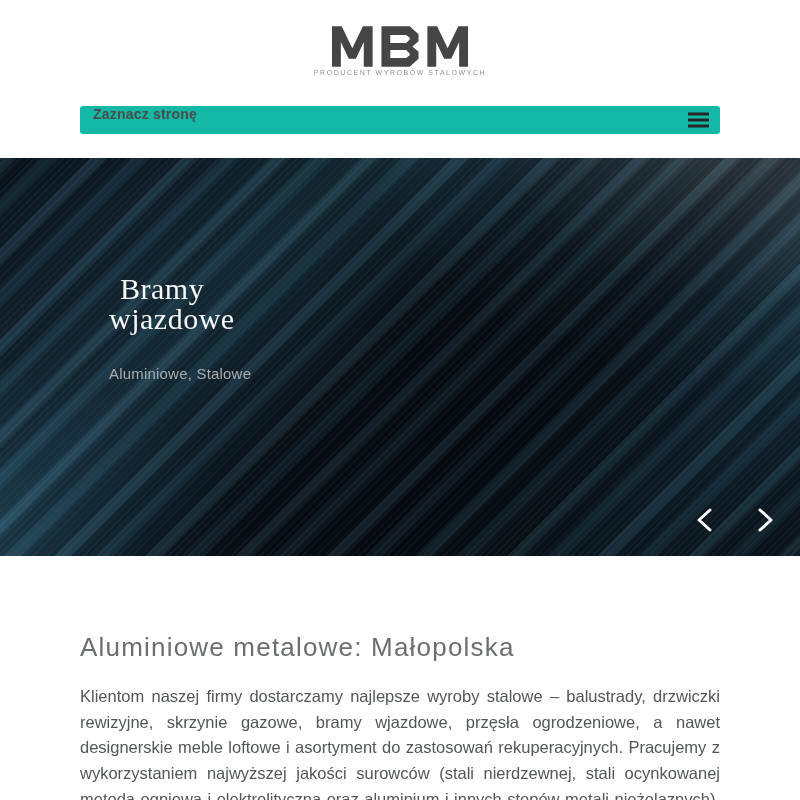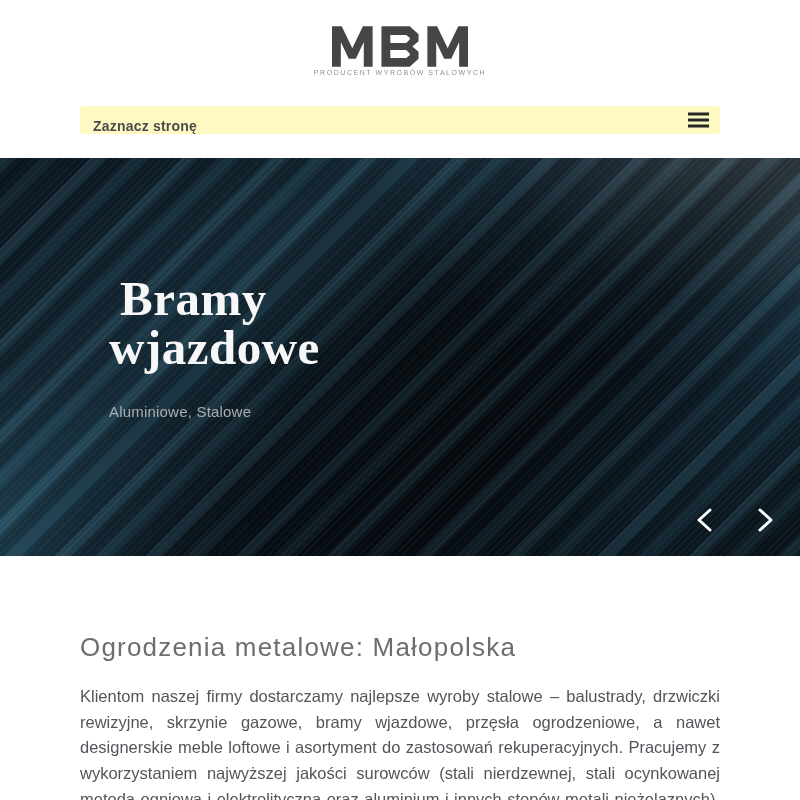--- a/index.html
+++ b/index.html
@@ -25,24 +25,24 @@
     font-weight: 400;
     white-space: nowrap;
   }
 
   
   .select-nav {
     position: relative;
     width: 640px;
     height: 28px;
     margin: 27px auto 12px auto;
-    background: #fef9c3;
+    background: #14b8a6;
     border-radius: 3px;
     display: flex;
-    align-items: flex-end;
+    align-items: flex-start;
   }
   .select-nav-label {
     padding-left: 13px;
     font-size: 14px;
     font-weight: 600;
     color: #4b4b4b;
     letter-spacing: 0.2px;
     cursor: pointer;
   }
   .hamburger {
@@ -107,22 +107,22 @@
       linear-gradient(63deg, #0c161d 0%, #081018 30%, #05090d 52%, #0a141c 72%, #16303f 100%);
   }
   .hero-caption {
     position: absolute;
     left: 109px;
     top: 116px;
     color: #ffffff;
   }
   .hero-title {
     font-family: "Liberation Serif", "DejaVu Serif", serif;
-    font-weight: 700;
-    font-size: 49px;
+    font-weight: 400;
+    font-size: 30px;
     line-height: 1.0;
     width: 210px;
     letter-spacing: 0.5px;
     text-indent: 11px;
     color: #f7f7f7;
   }
   .hero-subtitle {
     margin-top: 31px;
     font-size: 15px;
     color: #a9adb0;
@@ -200,15 +200,15 @@
     </svg>
   </div>
   <div class="hero-arrow next">
     <svg width="15" height="24" viewBox="0 0 15 24" aria-hidden="true">
       <polyline points="2,2 13,12 2,22" fill="none" stroke="#ffffff" stroke-width="3" stroke-linecap="round" stroke-linejoin="round"></polyline>
     </svg>
   </div>
 </section>
 
 <main class="content">
-  <h2 class="content-heading">Ogrodzenia metalowe: Małopolska</h2>
+  <h2 class="content-heading">Aluminiowe metalowe: Małopolska</h2>
   <p class="content-paragraph">Klientom naszej firmy dostarczamy najlepsze wyroby stalowe – balustrady, drzwiczki rewizyjne, skrzynie gazowe, bramy wjazdowe, przęsła ogrodzeniowe, a nawet designerskie meble loftowe i asortyment do zastosowań rekuperacyjnych. Pracujemy z wykorzystaniem najwyższej jakości surowców (stali nierdzewnej, stali ocynkowanej metodą ogniową i elektrolityczną oraz aluminium i innych stopów metali nieżelaznych). Dzięki doświadczeniu,</p>
 </main>
 
 </body></html>

